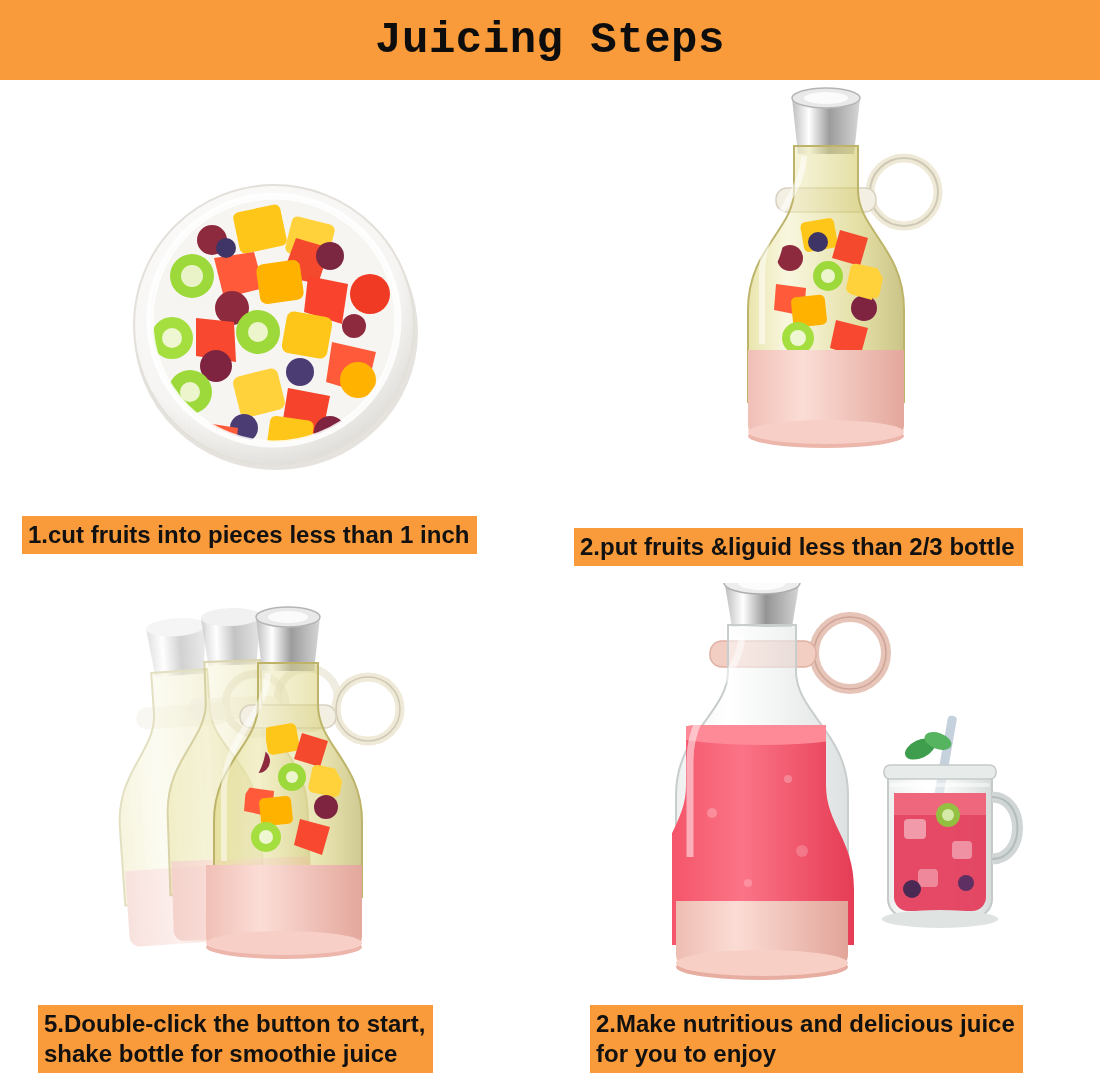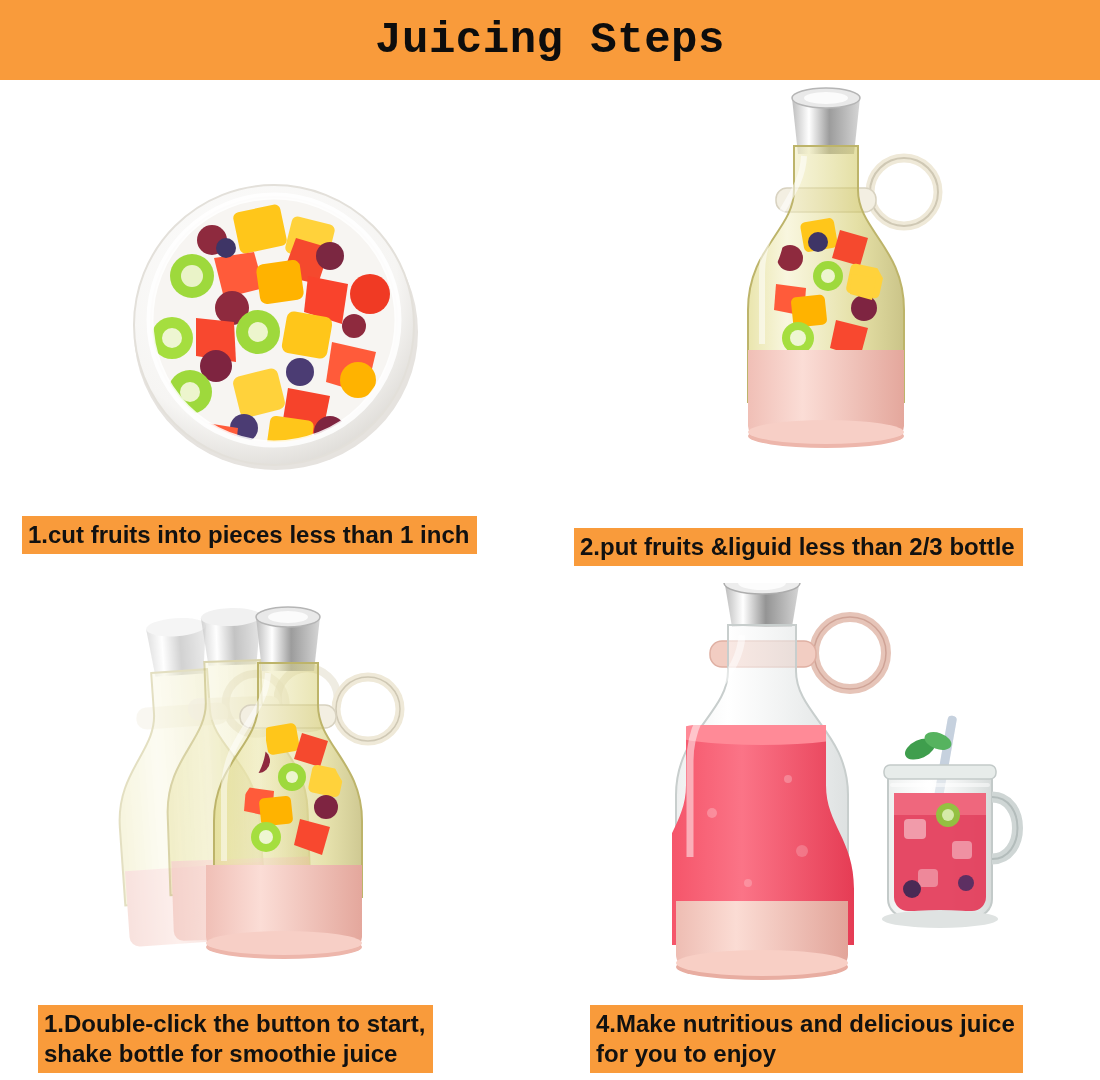--- a/index.html
+++ b/index.html
@@ -292,21 +292,21 @@
               <circle cx="252" cy="262" r="15" fill="#A5DE3F"></circle>
               <circle cx="252" cy="262" r="7" fill="#EEF6D2"></circle>
             </g>
             <path d="M206 282 h156 v72 a10 10 0 0 1 -10 10 h-136 a10 10 0 0 1 -10 -10z" fill="url(#base3)"></path>
             <ellipse cx="284" cy="364" rx="78" ry="12" fill="#edb6ab"></ellipse>
             <ellipse cx="284" cy="360" rx="78" ry="12" fill="#f7cfc6"></ellipse>
             <path d="M268 90 c-2 44 -44 62 -44 118 v70" fill="none" stroke="#ffffff" stroke-width="6" opacity="0.5"></path>
           </g>
         </svg>
       </div>
-      <div class="caption">1.Double-click the button to start,
+      <div class="caption">5.Double-click the button to start,
 shake bottle for smoothie juice</div>
     </div>
 
     <div class="cell cell-4">
       <div class="art">
         <svg width="548" height="440" viewBox="0 0 548 440">
           <defs>
             <linearGradient id="glass4" x1="0" y1="0" x2="1" y2="0">
               <stop offset="0%" stop-color="#e8eaea" stop-opacity="0.75"></stop>
               <stop offset="30%" stop-color="#ffffff" stop-opacity="0.55"></stop>
@@ -388,18 +388,18 @@
             <path d="M440 214 c34 0 34 62 0 62" fill="none" stroke="#b3bcbb" stroke-width="2"></path>
 
             <rect x="332" y="182" width="112" height="14" rx="6" fill="#e7ecea" stroke="#c3cac9" stroke-width="1.5"></rect>
 
             <rect x="338" y="200" width="100" height="4" rx="2" fill="#ffffff" opacity="0.5"></rect>
 
             <ellipse cx="388" cy="336" rx="58" ry="9" fill="#dfe3e2"></ellipse>
           </g>
         </svg>
       </div>
-      <div class="caption">4.Make nutritious and delicious juice
+      <div class="caption">2.Make nutritious and delicious juice
 for you to enjoy</div>
     </div>
 
   </div>
 </div>
 
 </body></html>

